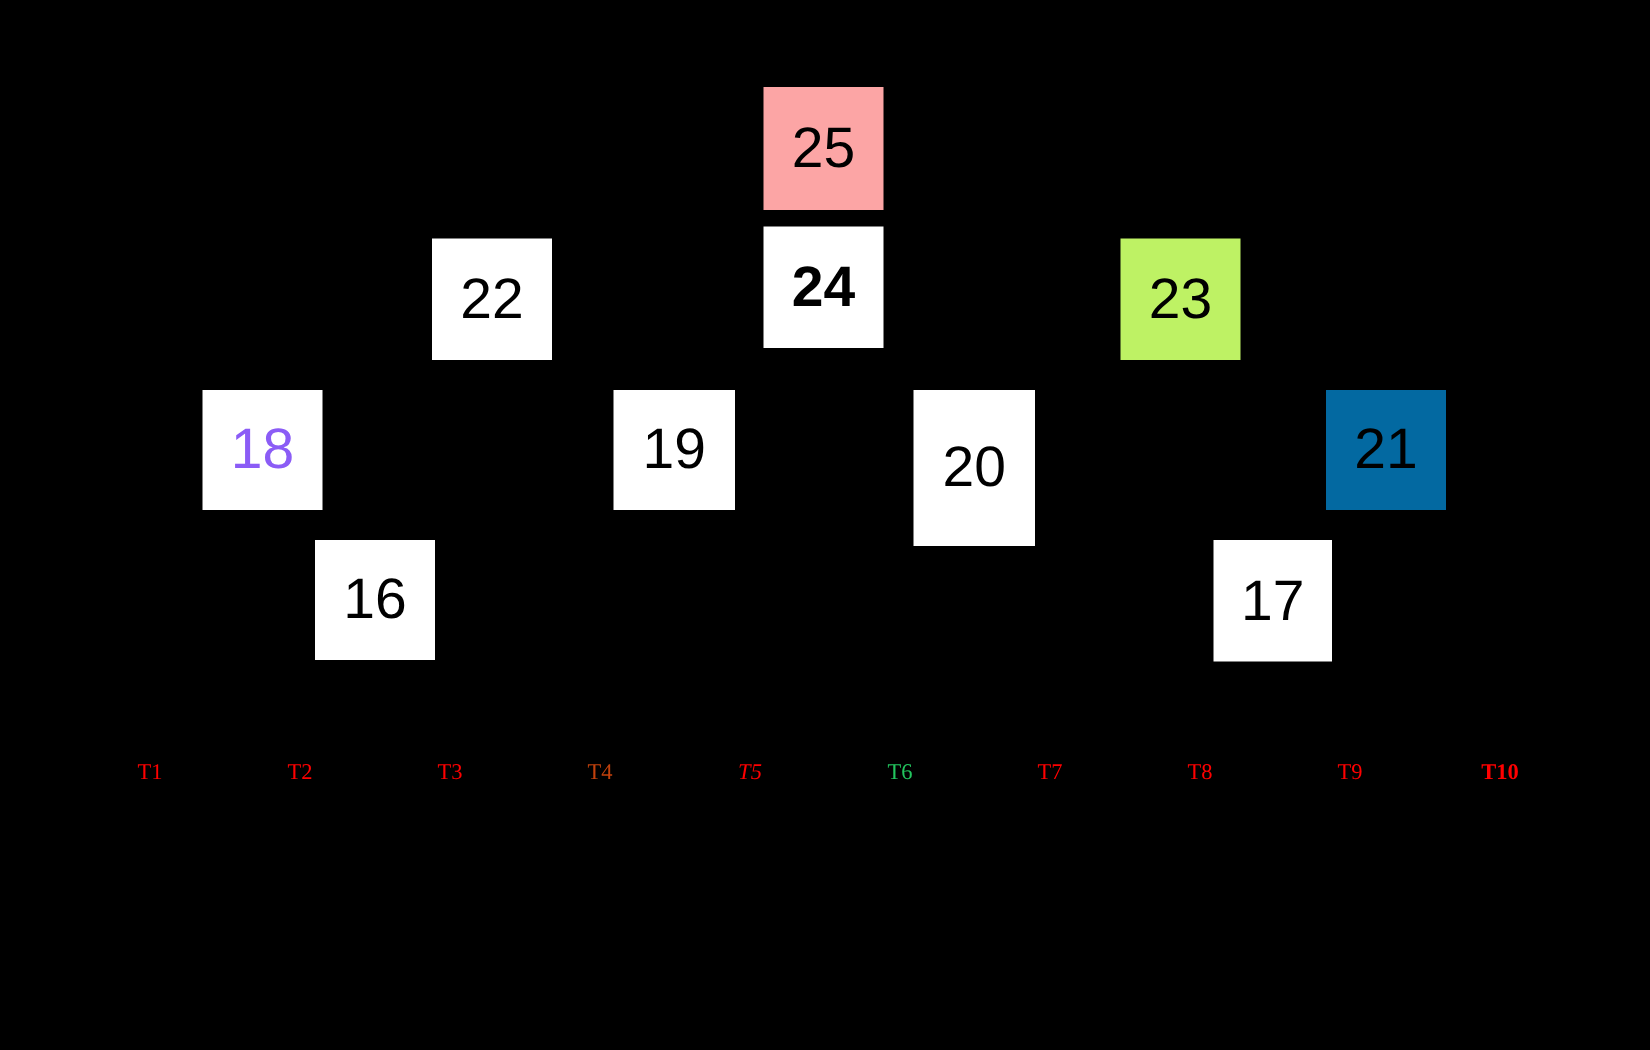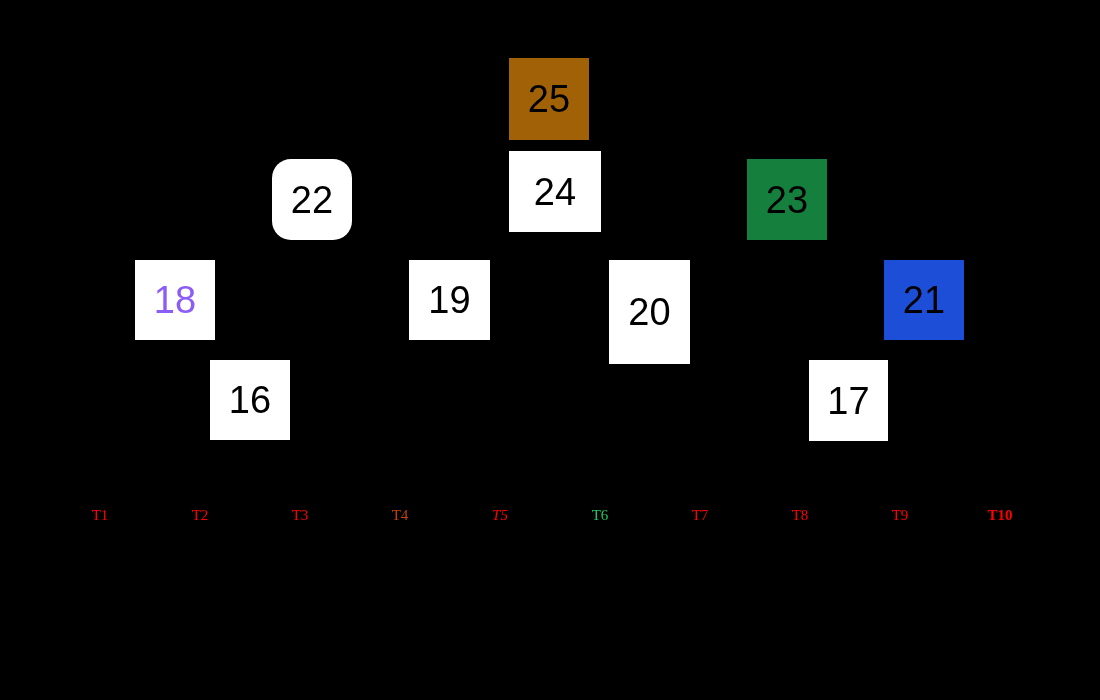--- a/index.html
+++ b/index.html
@@ -44,28 +44,28 @@
     white-space: nowrap;
     transform: translateX(-50%);
     text-align: right;
   }
 </style>
 </head>
 <body style="background: rgb(0, 0, 0);">
 
 <div id="stage" style="background: rgb(0, 0, 0); width: 1100px; height: 700px;">
   <div id="nodes-layer">
-      <div class="node-box" style="left: 509px; top: 58px; width: 80px; height: 82px; background: #a16207; color: rgb(0, 0, 0);">25</div>
-      <div class="node-box" style="left: 509px; top: 151px; width: 92px; height: 81px; background: rgb(255, 255, 255); color: rgb(0, 0, 0);">24</div>
-      <div class="node-box" style="left: 272px; top: 159px; width: 80px; height: 81px; background: rgb(255, 255, 255); color: rgb(0, 0, 0); border-radius: 19px;">22</div>
-      <div class="node-box" style="left: 747px; top: 159px; width: 80px; height: 81px; background: #15803d; color: rgb(0, 0, 0);">23</div>
+      <div class="node-box" style="left: 509px; top: 58px; width: 80px; height: 82px; background: #fca5a5; color: rgb(0, 0, 0);">25</div>
+      <div class="node-box" style="left: 509px; top: 151px; width: 80px; height: 81px; background: rgb(255, 255, 255); color: rgb(0, 0, 0); font-weight: bold;">24</div>
+      <div class="node-box" style="left: 288px; top: 159px; width: 80px; height: 81px; background: rgb(255, 255, 255); color: rgb(0, 0, 0);">22</div>
+      <div class="node-box" style="left: 747px; top: 159px; width: 80px; height: 81px; background: #bef264; color: rgb(0, 0, 0);">23</div>
       <div class="node-box" style="left: 135px; top: 260px; width: 80px; height: 80px; background: rgb(255, 255, 255); color: #8b5cf6;">18</div>
       <div class="node-box" style="left: 409px; top: 260px; width: 81px; height: 80px; background: rgb(255, 255, 255); color: rgb(0, 0, 0);">19</div>
       <div class="node-box" style="left: 609px; top: 260px; width: 81px; height: 104px; background: rgb(255, 255, 255); color: rgb(0, 0, 0);">20</div>
-      <div class="node-box" style="left: 884px; top: 260px; width: 80px; height: 80px; background: #1d4ed8; color: rgb(0, 0, 0);">21</div>
+      <div class="node-box" style="left: 884px; top: 260px; width: 80px; height: 80px; background: #0369a1; color: rgb(0, 0, 0);">21</div>
       <div class="node-box" style="left: 210px; top: 360px; width: 80px; height: 80px; background: rgb(255, 255, 255); color: rgb(0, 0, 0);">16</div>
       <div class="node-box" style="left: 809px; top: 360px; width: 79px; height: 81px; background: rgb(255, 255, 255); color: rgb(0, 0, 0);">17</div>
     </div>
   <div id="axis-layer">
       <div class="axis-label" style="left: 100px; top: 508px; color: rgb(255, 0, 0);">T1</div>
       <div class="axis-label" style="left: 200px; top: 508px; color: rgb(255, 0, 0);">T2</div>
       <div class="axis-label" style="left: 300px; top: 508px; color: rgb(255, 0, 0);">T3</div>
       <div class="axis-label" style="left: 400px; top: 508px; color: #c2410c;">T4</div>
       <div class="axis-label" style="left: 500px; top: 508px; color: rgb(255, 0, 0); font-style: italic;">T5</div>
       <div class="axis-label" style="left: 600px; top: 508px; color: #22c55e;">T6</div>

